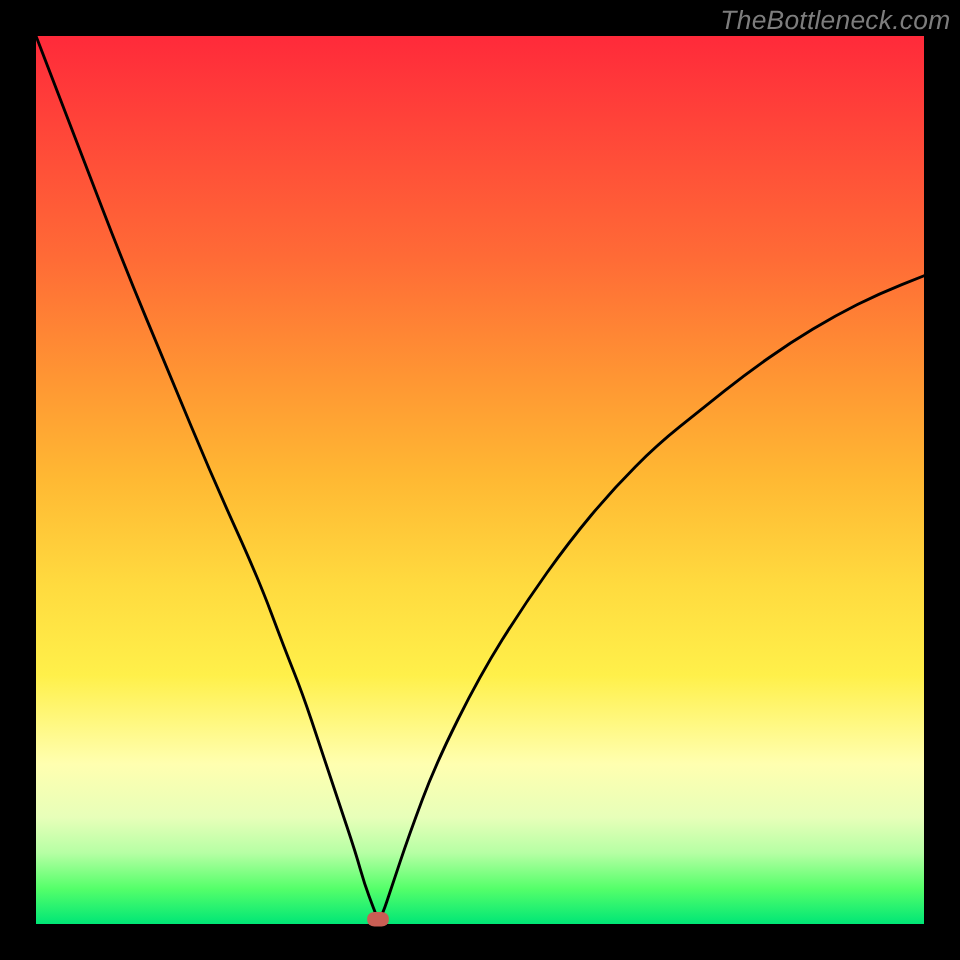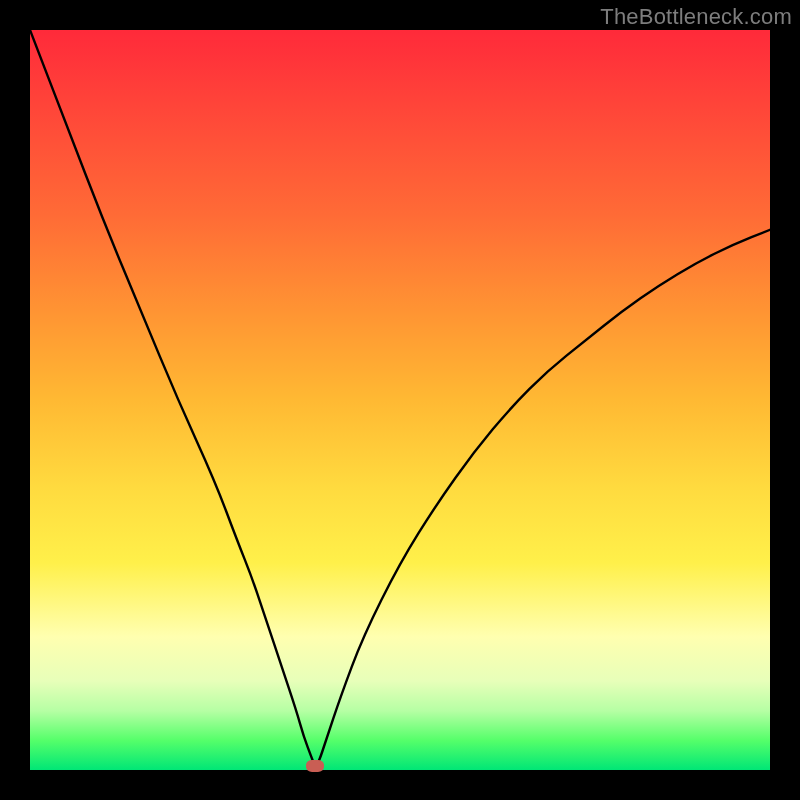--- a/index.html
+++ b/index.html
@@ -9,20 +9,21 @@
     height: 800px;
     background: #000;
     font-family: Arial, Helvetica, sans-serif;
     overflow: hidden;
   }
   .wrap {
     position: relative;
     width: 800px;
     height: 800px;
     background: #000;
+    font-style: italic;
   }
   .plot {
     position: absolute;
     left: 30px;
     top: 30px;
     width: 740px;
     height: 740px;
     
     background: linear-gradient(
       to bottom,

